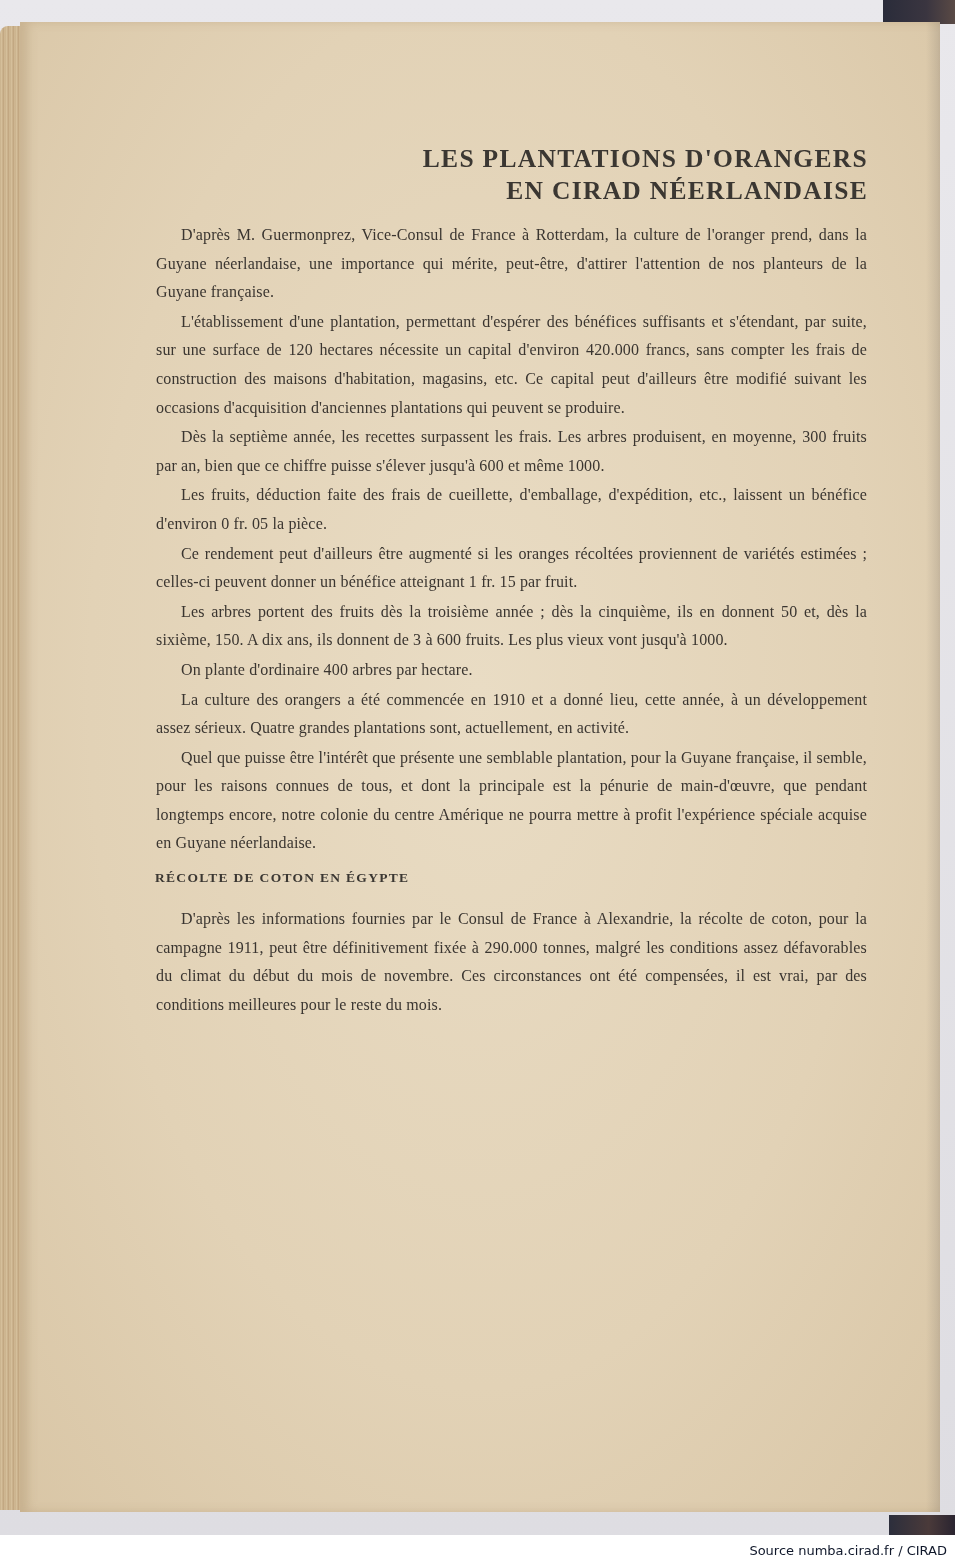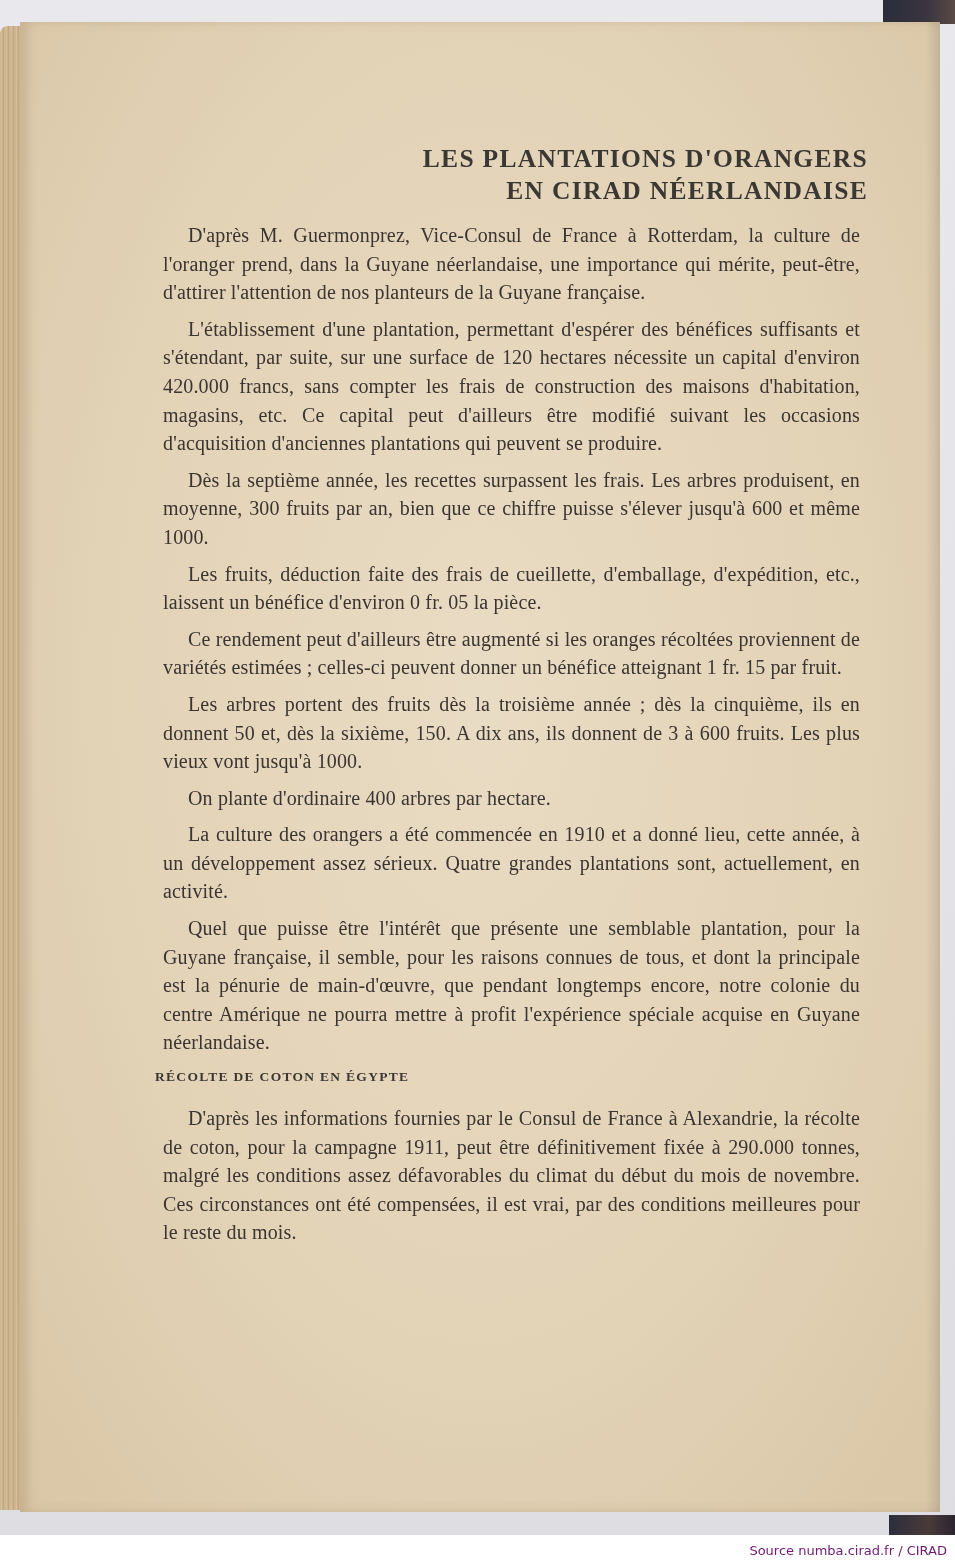--- a/index.html
+++ b/index.html
@@ -37,31 +37,31 @@
   .content {
     position: absolute; left: 155px; top: 143px; width: 713px;
     color: #3a3530;
   }
   .title {
     text-align: right; font-family: "Liberation Serif", serif;
     font-size: 25.5px; letter-spacing: 1.3px; line-height: 32px; margin: 0 0 14px 0;
     color: #3b3732;
   }
   .para {
-    font-family: "Liberation Serif", serif; font-size: 20px; line-height: 28.6px;
-    text-align: justify; text-indent: 25px; margin: 8px;
+    font-family: "Liberation Serif", serif; font-size: 16px; line-height: 28.6px;
+    text-align: justify; text-indent: 25px; margin: 1px;
     letter-spacing: 0.15px;
   }
   .section-heading {
     text-align: left; font-family: "Liberation Serif", serif;
     font-size: 13.5px; letter-spacing: 1.3px; margin: 12px 0 19px 0; color: #3b3732;
   }
   .source-caption {
     position: absolute; right: 8px; top: 1543px;
-    font-family: "DejaVu Sans", sans-serif; font-size: 13px; color: #701a75; text-align: center;
+    font-family: "DejaVu Sans", sans-serif; font-size: 13px; color: #0f172a; text-align: center;
   }
 </style>
 </head>
 <body>
 
 <div class="scan-area"></div>
 <div class="dark-corner-top"></div>
 <div class="dark-corner-bottom"></div>
 <div class="page-edges"></div>
 

